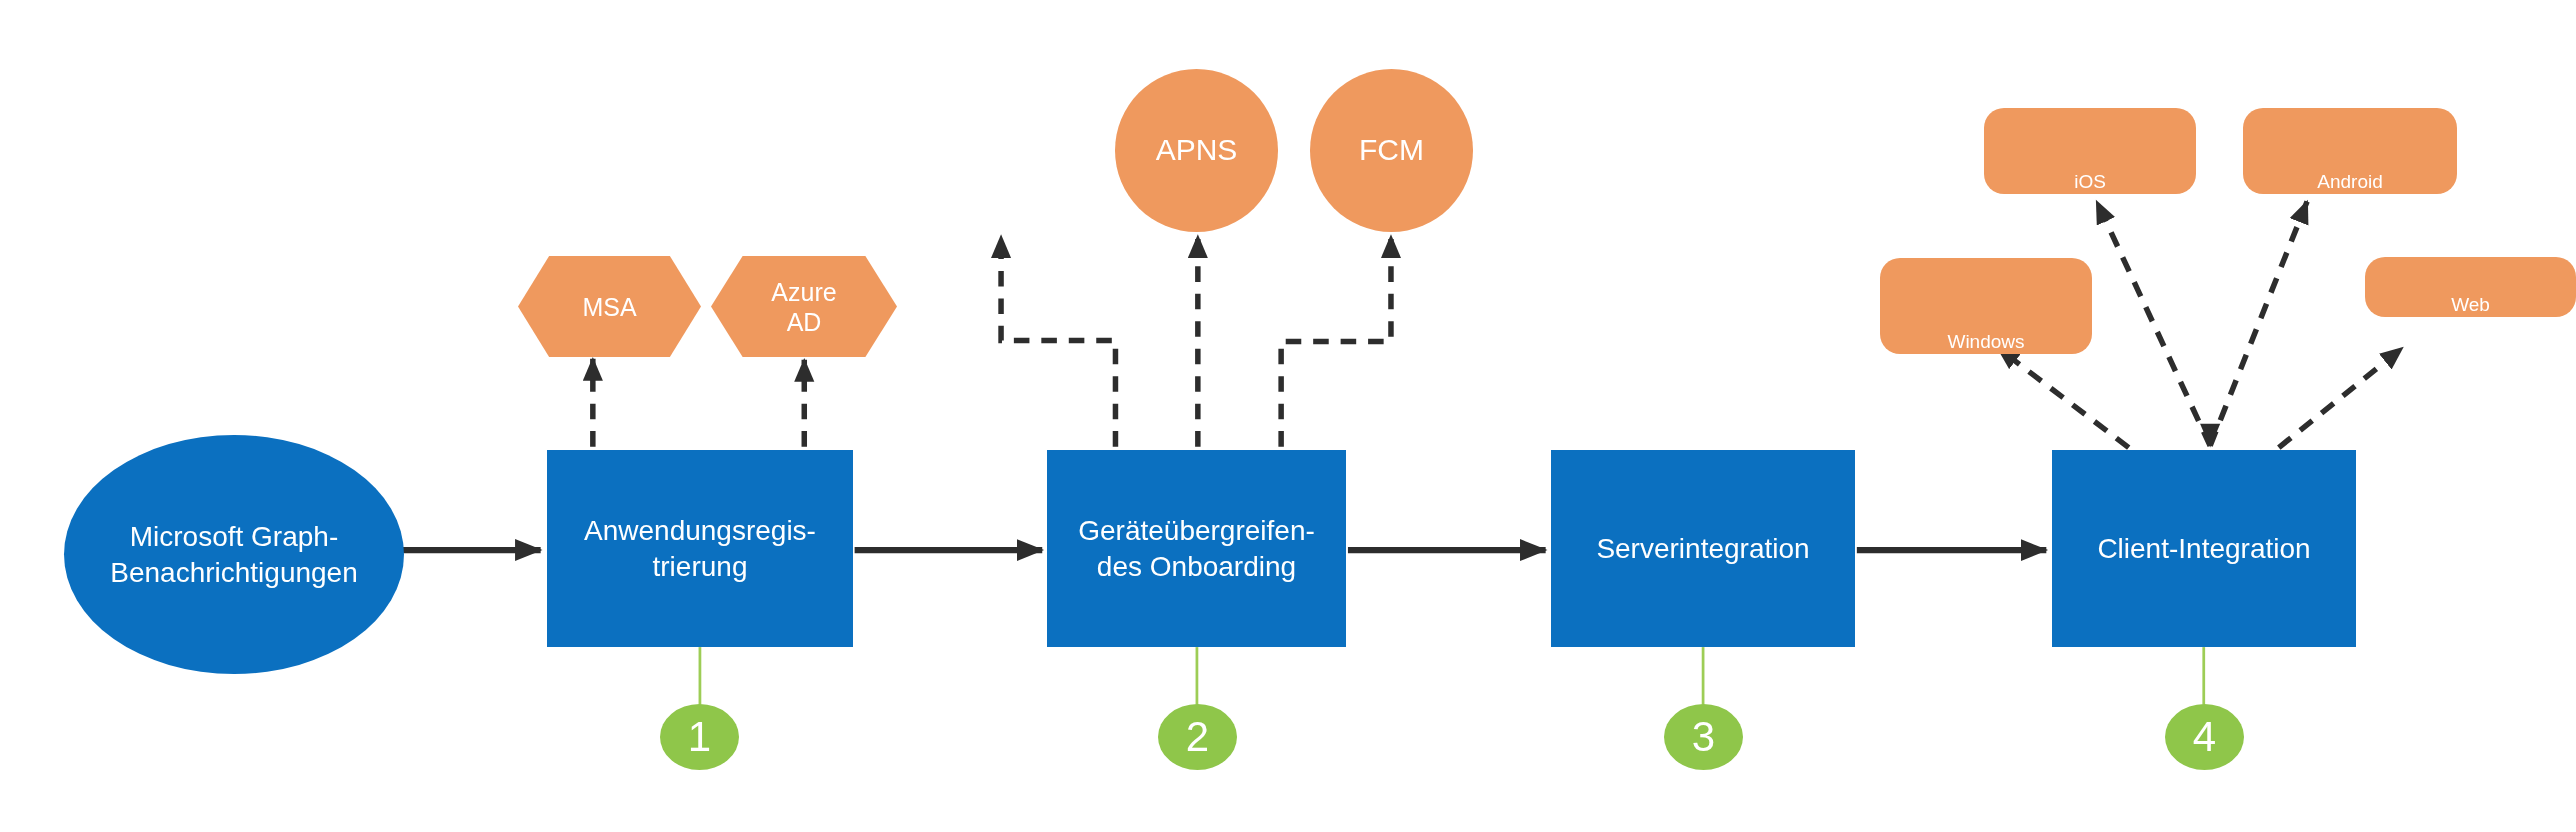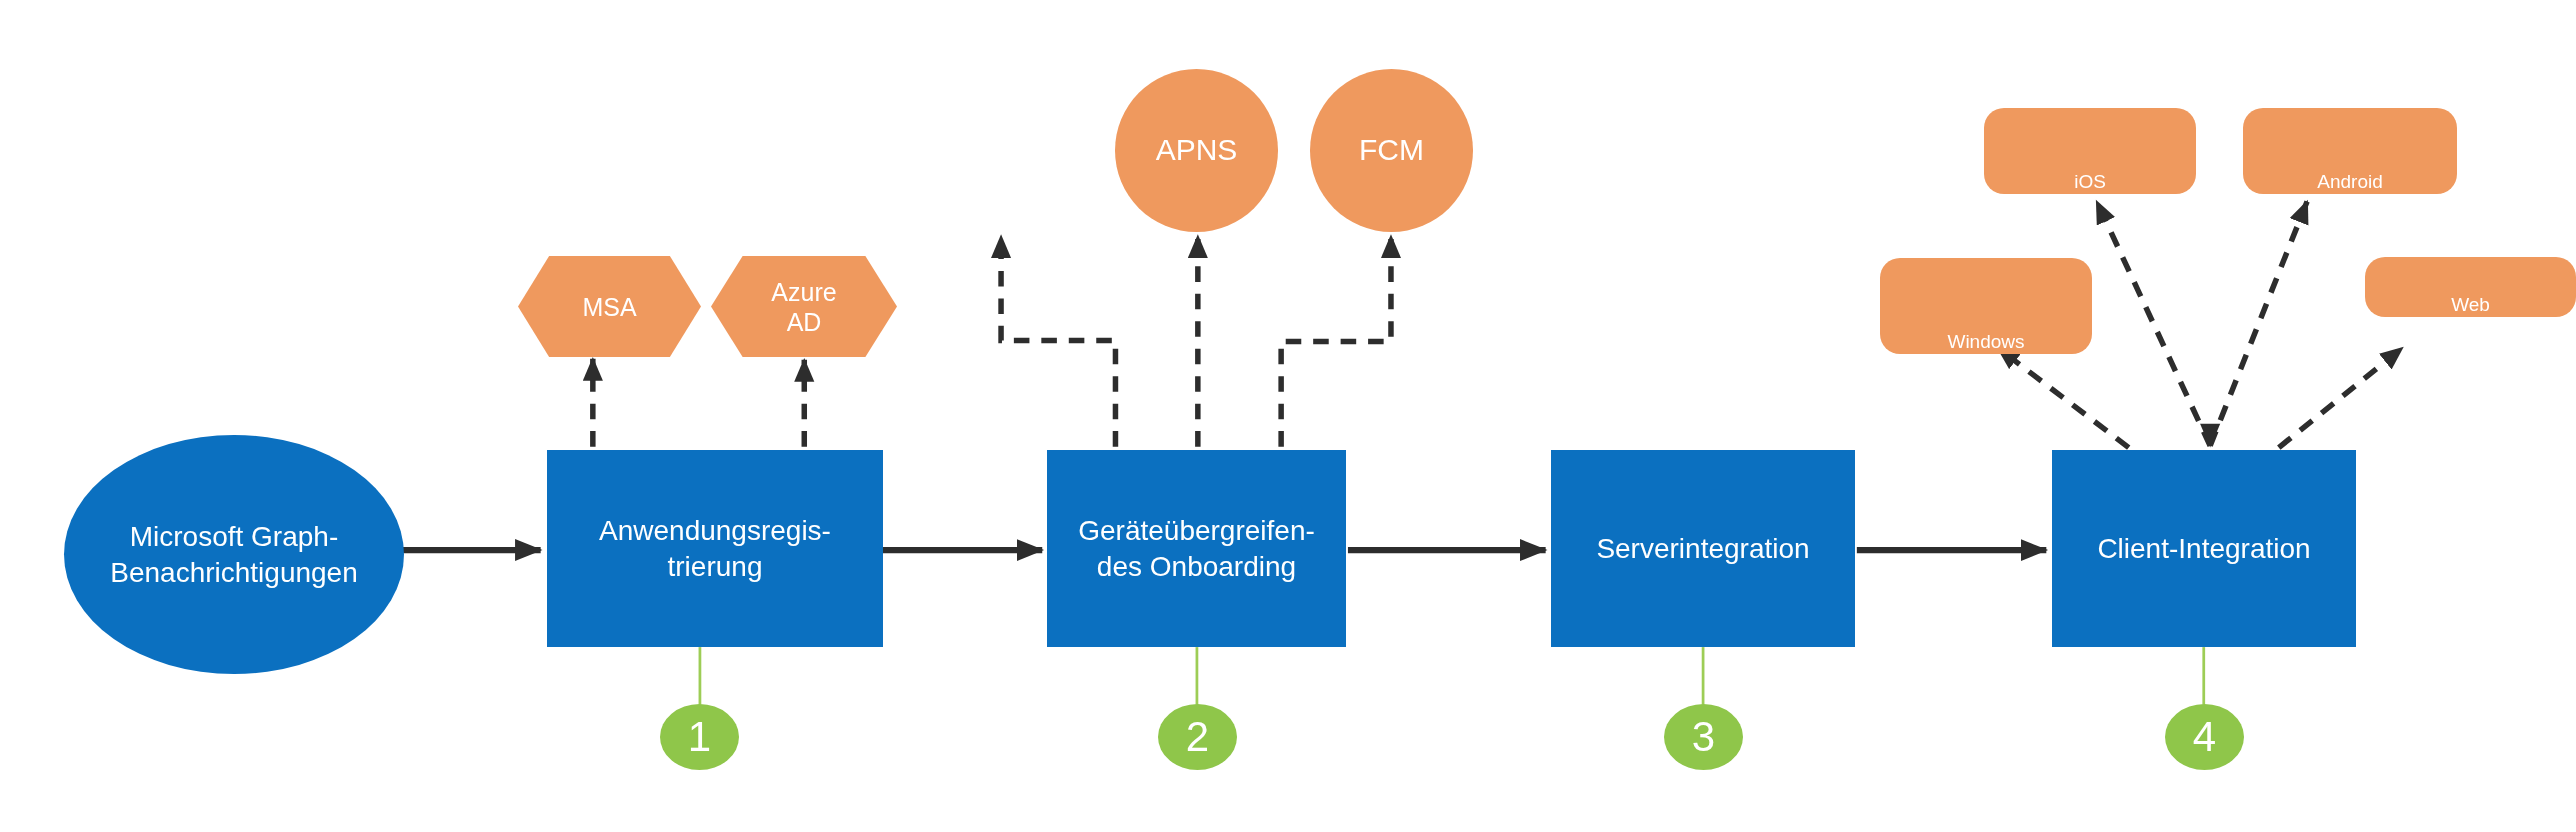--- a/index.html
+++ b/index.html
@@ -21,21 +21,21 @@
   .ellipse{
     left:64px;top:435px;width:340px;height:239px;
     background:var(--blue,#0b70c0);border-radius:50%;
     font-size:28px;
   }
   .step-box{
     background:var(--blue,#0b70c0);
     font-size:28px;
     top:450px;height:197px;
   }
-  .box-1{left:547px;width:336px;}
+  .box-1{left:547px;width:306px;}
   .box-2{left:1047px;width:299px;}
   .box-3{left:1551px;width:304px;}
   .box-4{left:2052px;width:304px;}
 
   .hexagon{
     background:var(--orange,#ef995e);
     top:256px;height:101px;font-size:25px;line-height:1.2;
     clip-path:polygon(0 50%,17% 0,83% 0,100% 50%,83% 100%,17% 100%);
   }
   .hex-msa{left:518px;width:183px;}

